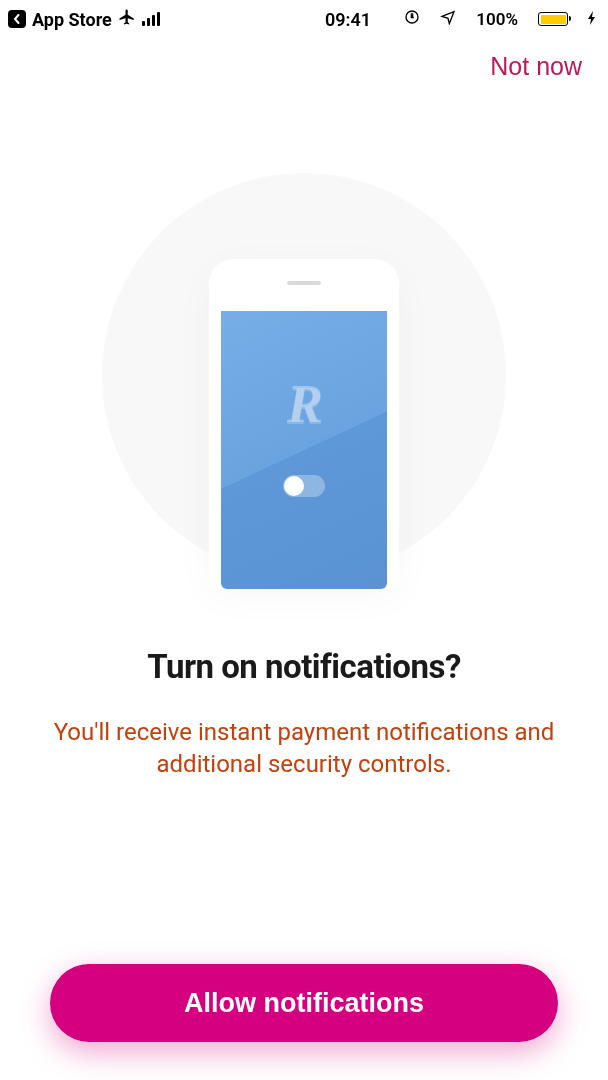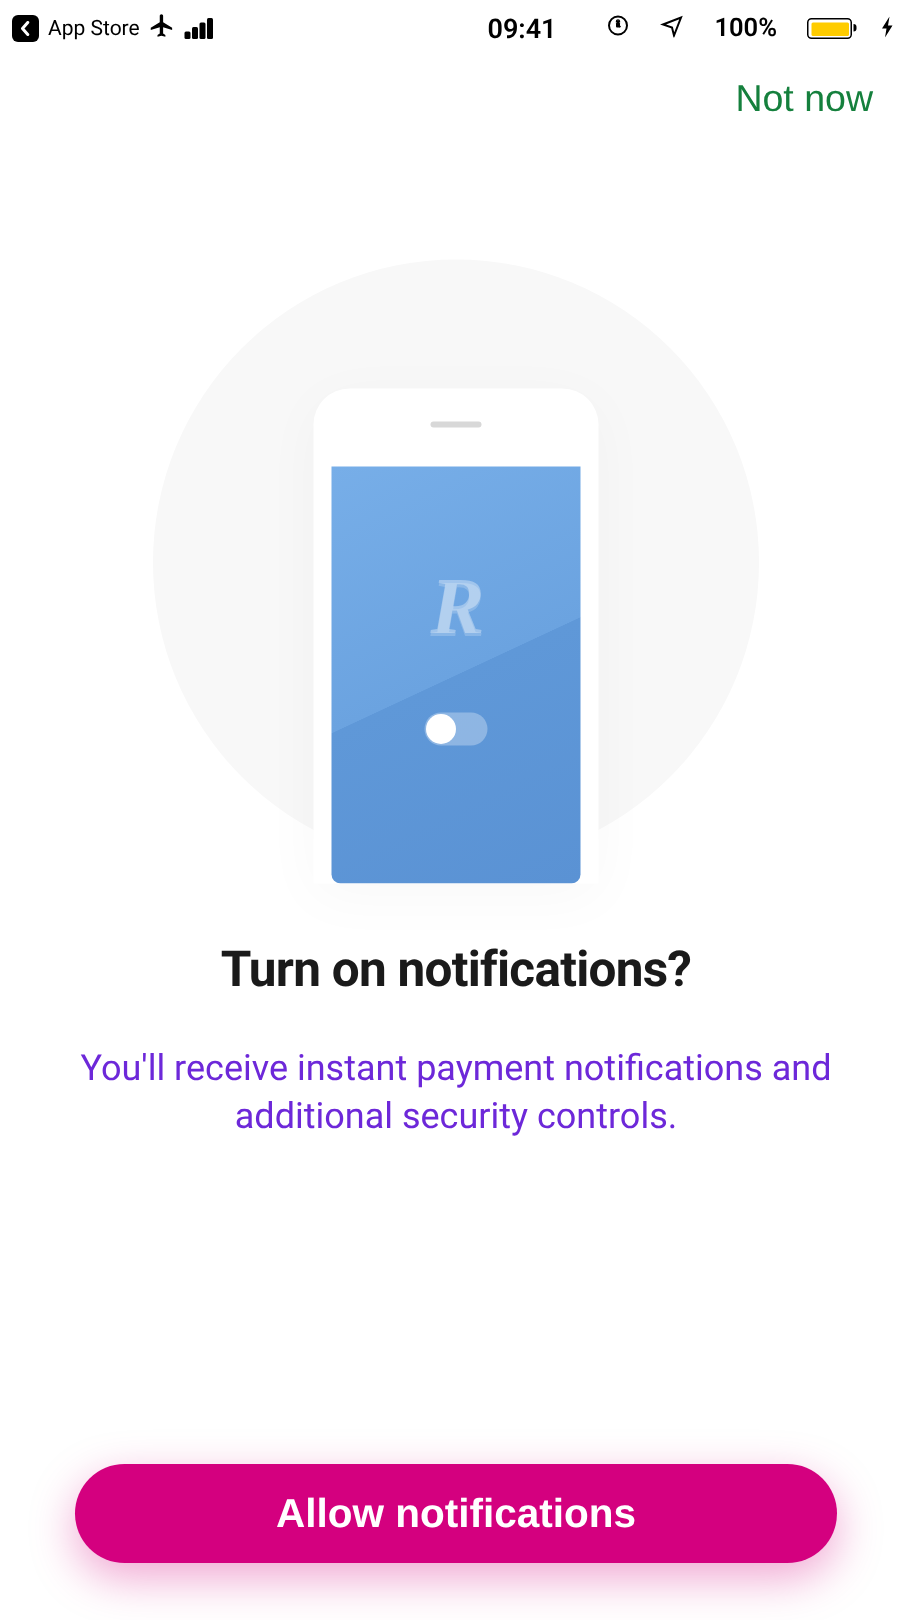--- a/index.html
+++ b/index.html
@@ -39,22 +39,22 @@
       width: 18px;
       height: 18px;
       border-radius: 4px;
       display: flex;
       align-items: center;
       justify-content: center;
       font-size: 12px;
     }
     .back-chip svg { display:block; }
     .app-store-text {
-      font-size: 14px;
-      font-weight: 400;
+      font-size: 18px;
+      font-weight: 700;
     }
     .status-center {
       position: absolute;
       left: 50%;
       transform: translateX(-50%);
       font-size: 18px;
       font-weight: 600;
       margin-left: 44px;
     }
     .status-right {
@@ -109,21 +109,21 @@
     
     
     .nav-bar {
       display: flex;
       justify-content: flex-end;
       padding: 18px 26px 0 26px;
     }
     .not-now {
       font-size: 25px;
       font-weight: 400;
-      color: #15803d;
+      color: #be185d;
       background: none;
       border: none;
       cursor: pointer;
       margin-left: 42px;
     }
     
     
     .illustration-zone {
       display: flex;
       justify-content: center;
@@ -194,48 +194,48 @@
       background: #fff;
       border-radius: 50%;
       position: absolute;
       left: 1px;
       top: 1px;
     }
     
     
     .content {
       text-align: center;
-      margin-top: 50px;
+      margin-top: 70px;
       padding: 0 30px;
     }
     .heading {
       font-size: 33px;
       font-weight: 700;
       color: #1a1a1a;
       letter-spacing: -0.5px;
     }
     .subtext {
       margin-top: 30px;
       font-size: 24px;
       font-weight: 400;
-      color: #6d28d9;
+      color: #c2410c;
       line-height: 1.35;
       padding: 0 10px;
     }
     
     
     .cta-wrap {
       position: absolute;
       bottom: 38px;
       left: 50px;
       right: 50px;
     }
     .cta {
       width: 100%;
-      height: 66px;
+      height: 78px;
       background: #d4007f;
       border: none;
       border-radius: 39px;
       color: #fff;
       font-size: 27px;
       font-weight: 600;
       cursor: pointer;
       box-shadow: 0 10px 30px rgba(212,0,127,0.35);
     }
   </style>

